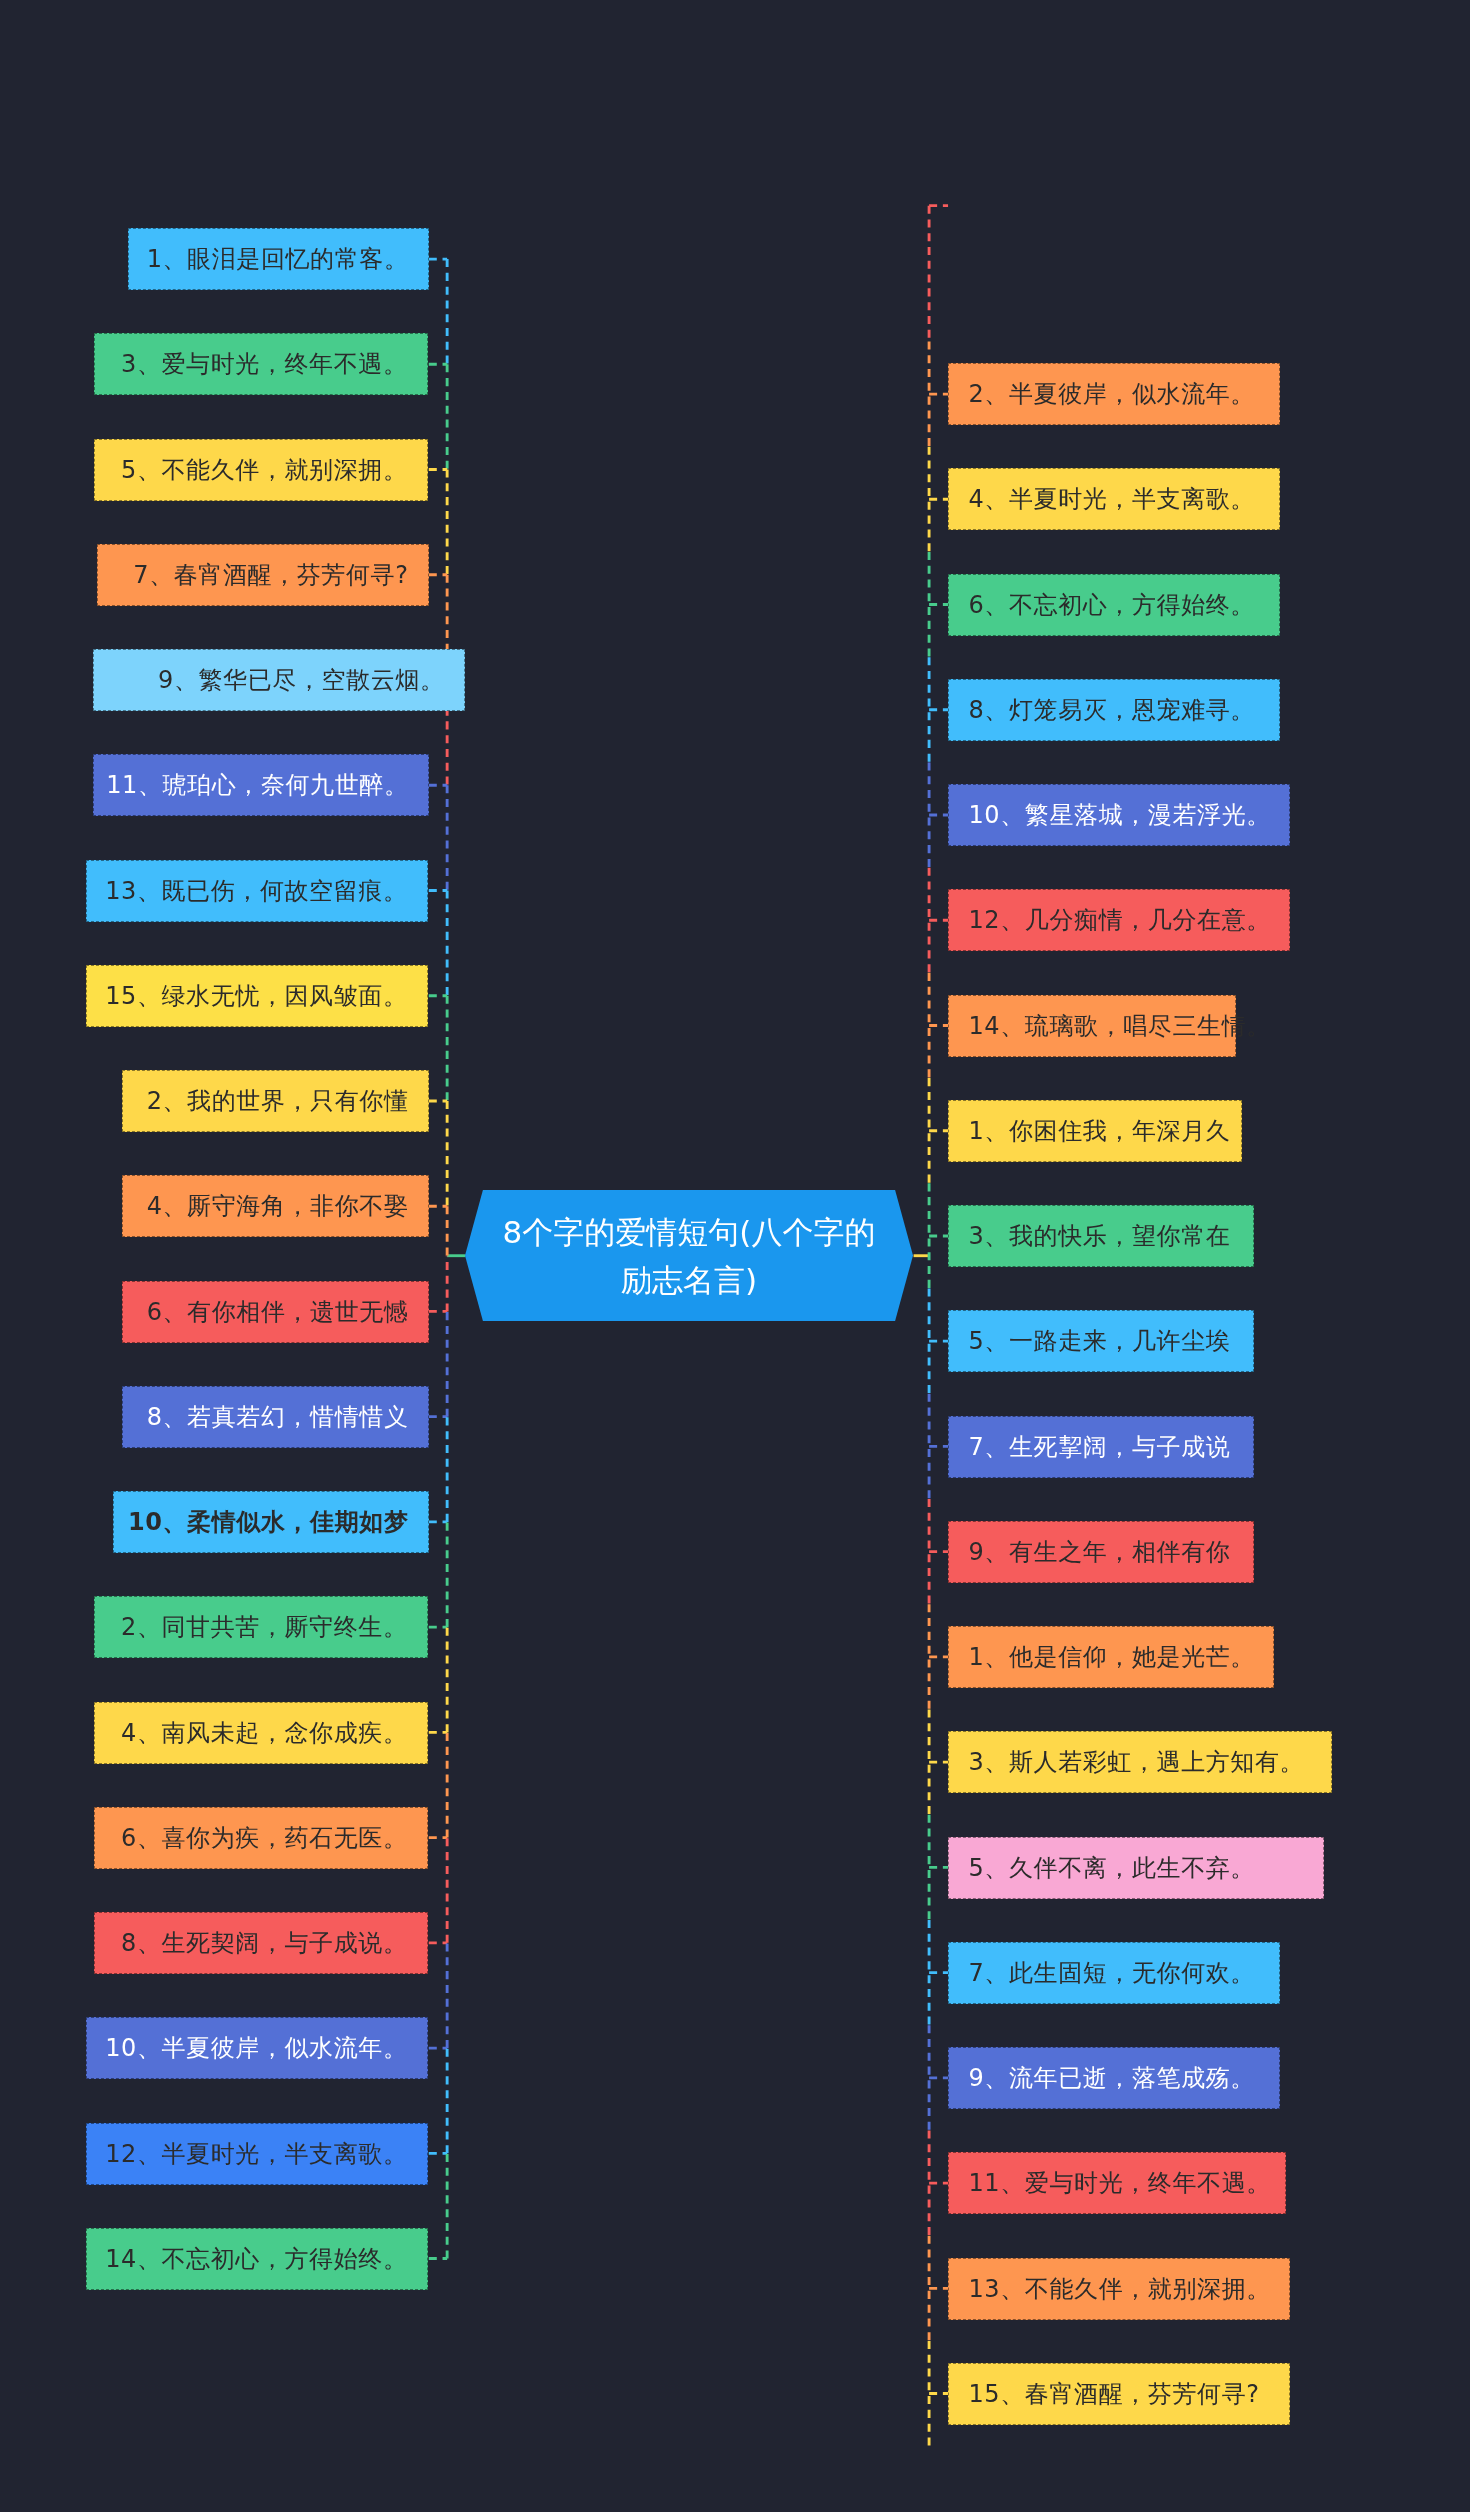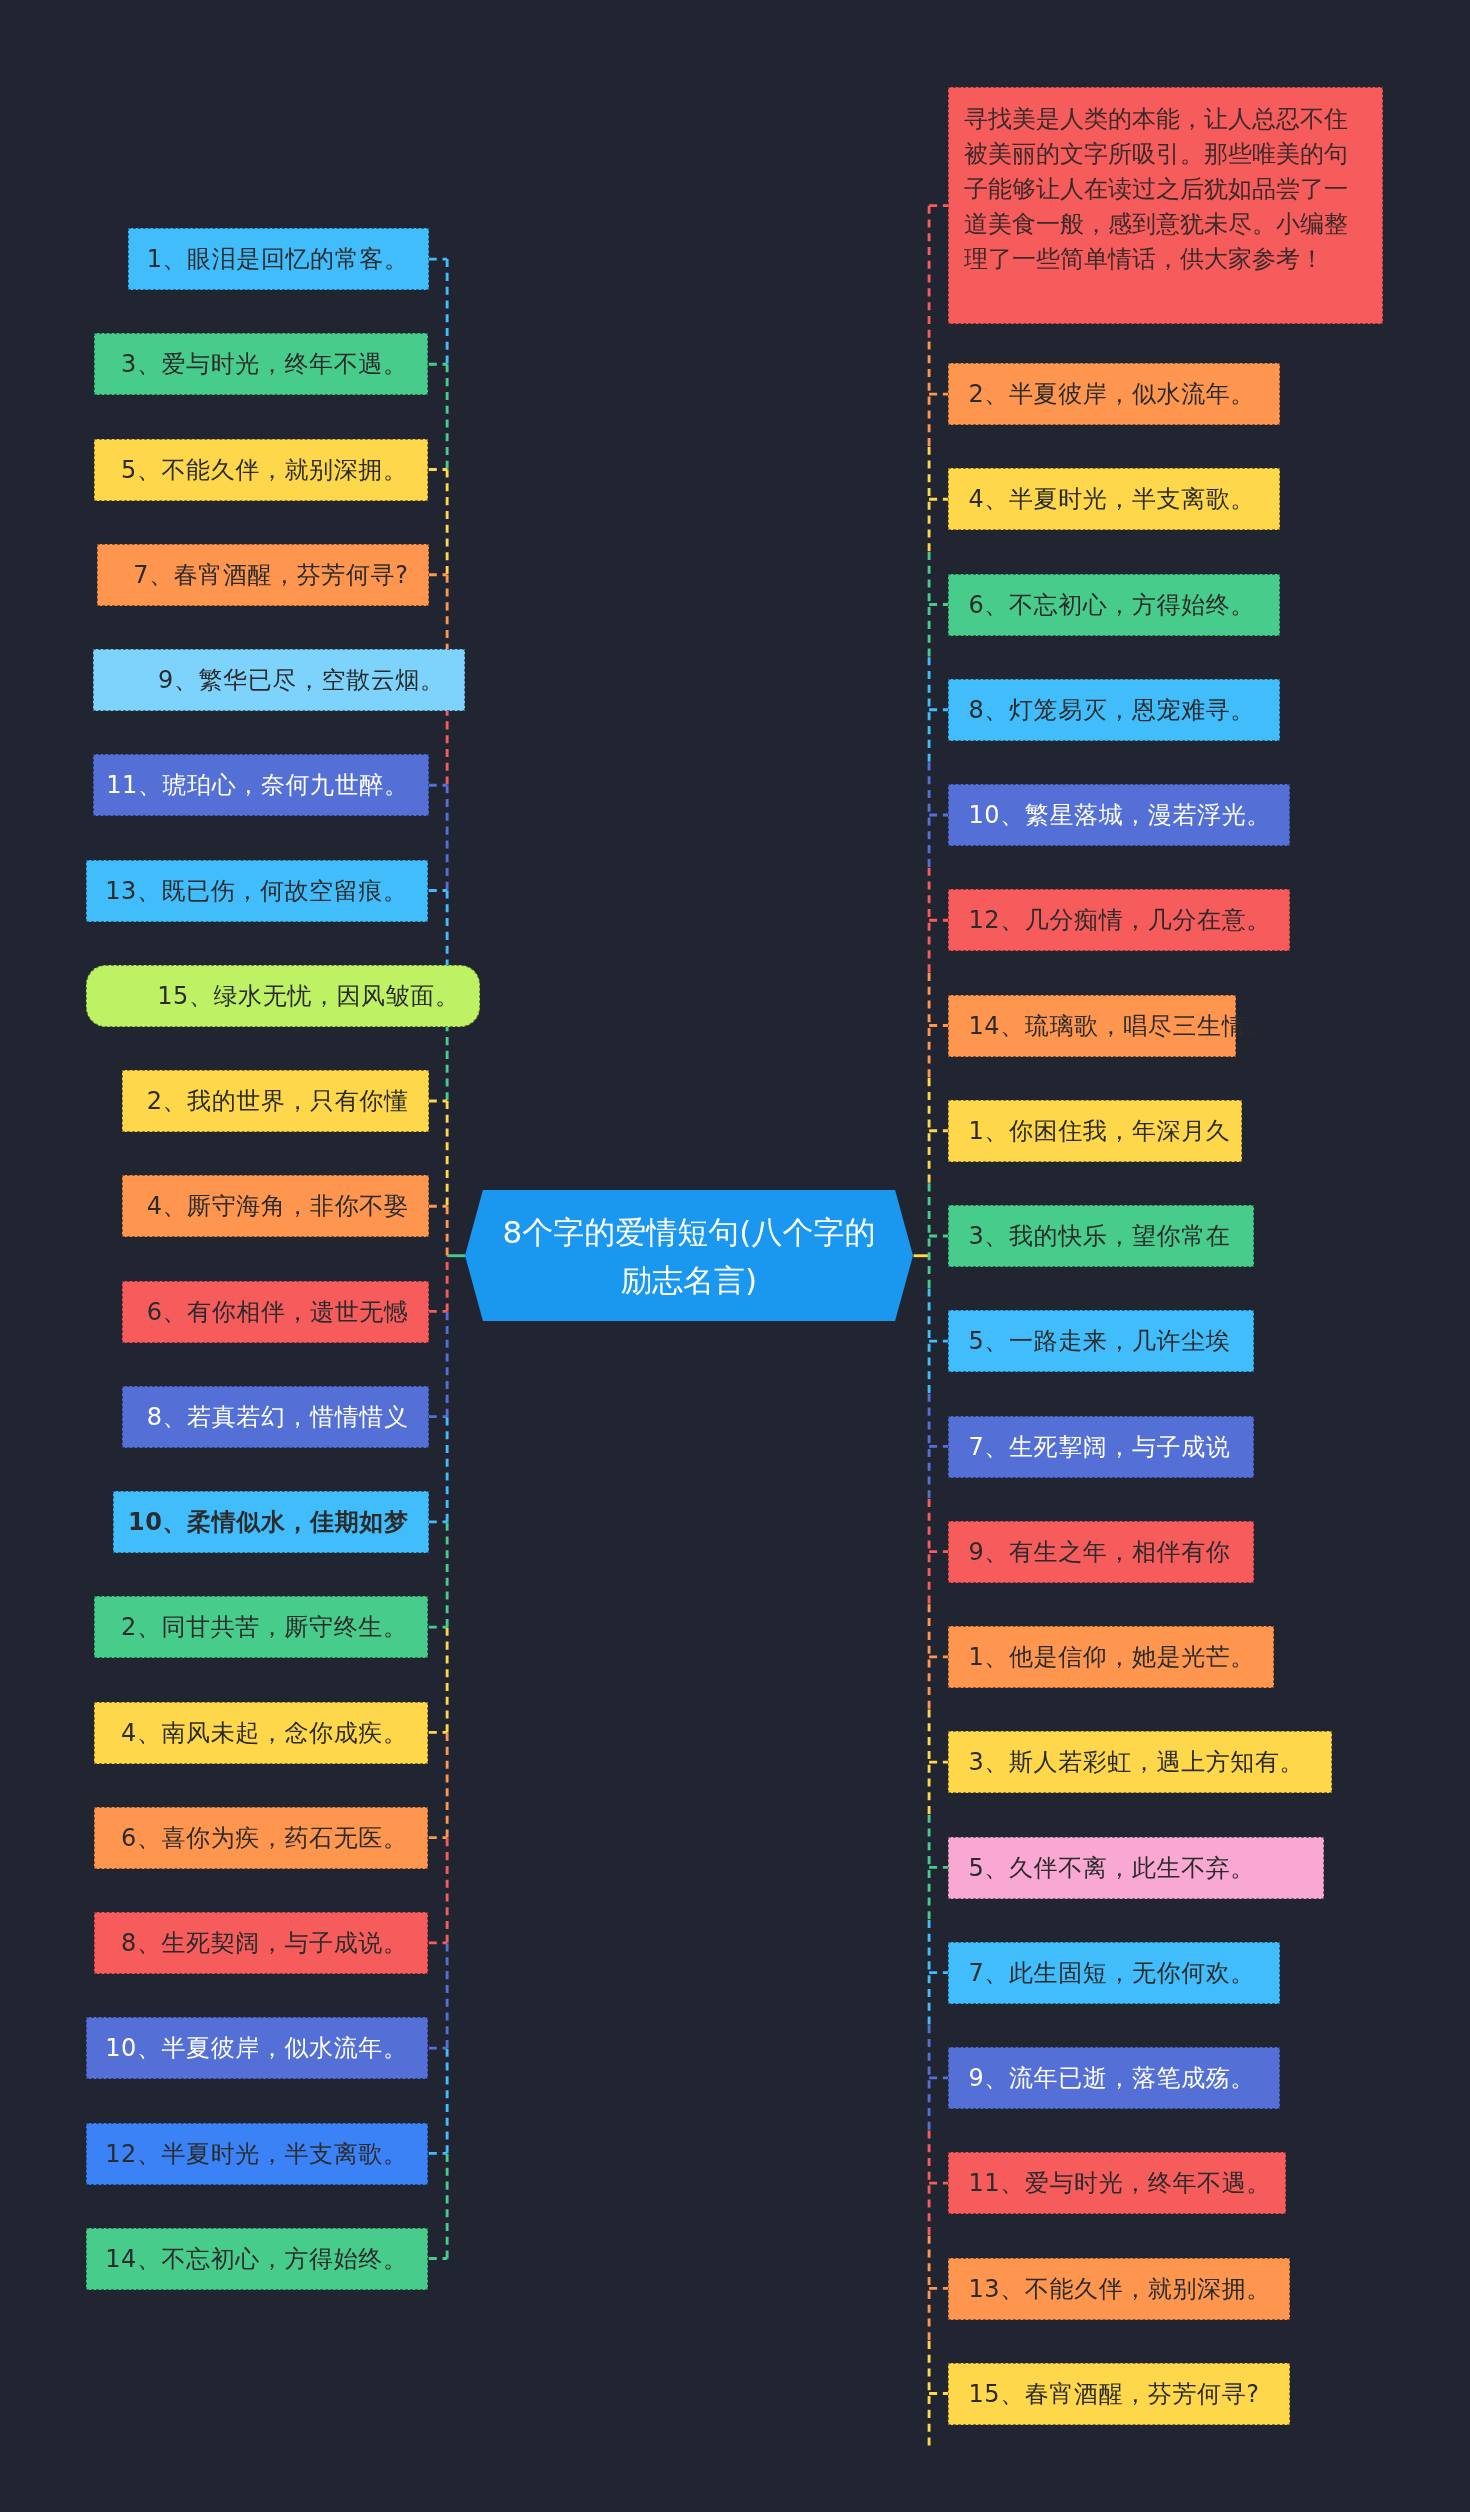--- a/index.html
+++ b/index.html
@@ -133,21 +133,20 @@
       <line x1="1617" y1="3525.6" x2="1617" y2="3708.7999999999997" stroke="#5470d6" stroke-width="5" stroke-dasharray="14 10"></line>
       <line x1="1617" y1="3617.2" x2="1650" y2="3617.2" stroke="#5470d6" stroke-width="5" stroke-dasharray="14 10"></line>
       <line x1="1617" y1="3708.7999999999997" x2="1617" y2="3891.9999999999995" stroke="#f65c5c" stroke-width="5" stroke-dasharray="14 10"></line>
       <line x1="1617" y1="3800.3999999999996" x2="1650" y2="3800.3999999999996" stroke="#f65c5c" stroke-width="5" stroke-dasharray="14 10"></line>
       <line x1="1617" y1="3892" x2="1617" y2="4075.2" stroke="#fe9650" stroke-width="5" stroke-dasharray="14 10"></line>
       <line x1="1617" y1="3983.6" x2="1650" y2="3983.6" stroke="#fe9650" stroke-width="5" stroke-dasharray="14 10"></line>
       <line x1="1617" y1="4075.1999999999994" x2="1617" y2="4258.4" stroke="#fed84a" stroke-width="5" stroke-dasharray="14 10"></line>
       <line x1="1617" y1="4166.799999999999" x2="1650" y2="4166.799999999999" stroke="#fed84a" stroke-width="5" stroke-dasharray="14 10"></line>
     </svg>
 
-  <div class="intro">寻找美是人类的本能，让人总忍不住被美丽的文字所吸引。那些唯美的句子能够让人在读过之后犹如品尝了一道美食一般，感到意犹未尽。小编整理了一些简单情话，供大家参考！</div>
 
   <div class="root">
     <span>8个字的爱情短句(八个字的励志名言)</span>
   </div>
 
   <div id="left-col">
       <div class="node left" style="top: 228px; width: 301px; left: 128px; background: rgb(65, 189, 252);">
         <span>1、眼泪是回忆的常客。</span>
       </div>
       <div class="node left" style="top: 333px; width: 334px; left: 94px; background: rgb(72, 204, 140);">
@@ -161,21 +160,21 @@
       </div>
       <div class="node left" style="top: 649px; width: 372px; left: 93px; background: #7dd3fc;">
         <span>9、繁华已尽，空散云烟。</span>
       </div>
       <div class="node left white" style="top: 754px; width: 336px; left: 93px; background: rgb(84, 112, 214);">
         <span>11、琥珀心，奈何九世醉。</span>
       </div>
       <div class="node left" style="top: 860px; width: 342px; left: 86px; background: rgb(65, 189, 252);">
         <span>13、既已伤，何故空留痕。</span>
       </div>
-      <div class="node left" style="top: 965px; width: 394px; left: 86px; background: #bef264; border-radius: 20px;">
+      <div class="node left" style="top: 965px; width: 342px; left: 86px; background: #fde047;">
         <span>15、绿水无忧，因风皱面。</span>
       </div>
       <div class="node left" style="top: 1070px; width: 307px; left: 122px; background: rgb(254, 216, 74);">
         <span>2、我的世界，只有你懂</span>
       </div>
       <div class="node left" style="top: 1175px; width: 307px; left: 122px; background: rgb(254, 150, 80); padding-left: 30px;">
         <span>4、厮守海角，非你不娶</span>
       </div>
       <div class="node left" style="top: 1281px; width: 307px; left: 122px; background: rgb(246, 92, 92);">
         <span>6、有你相伴，遗世无憾</span>

